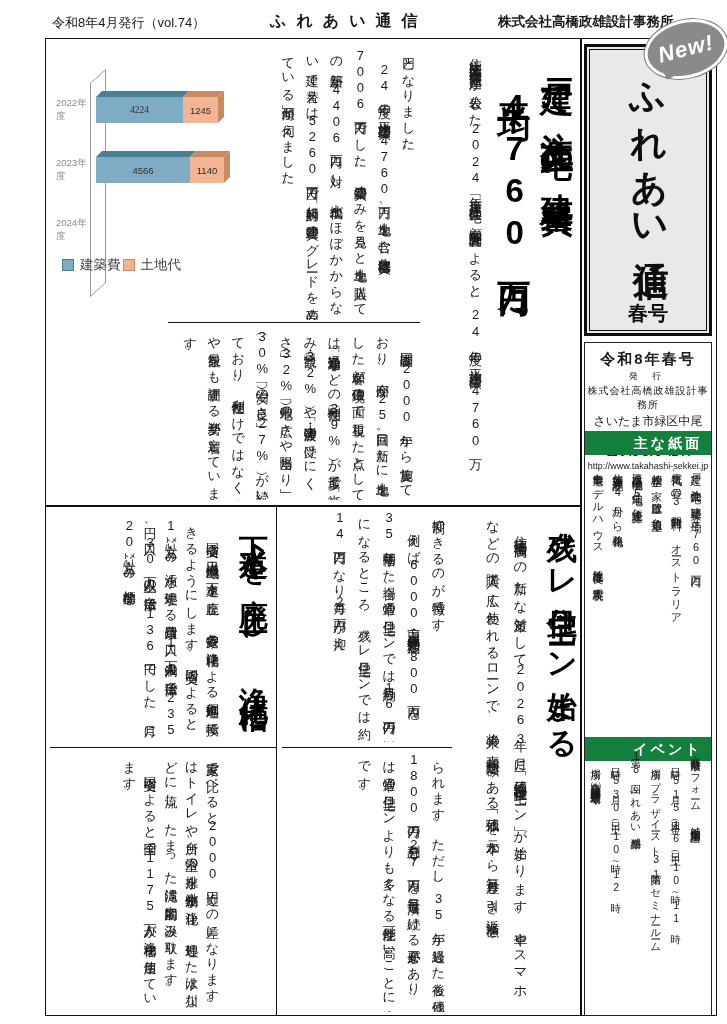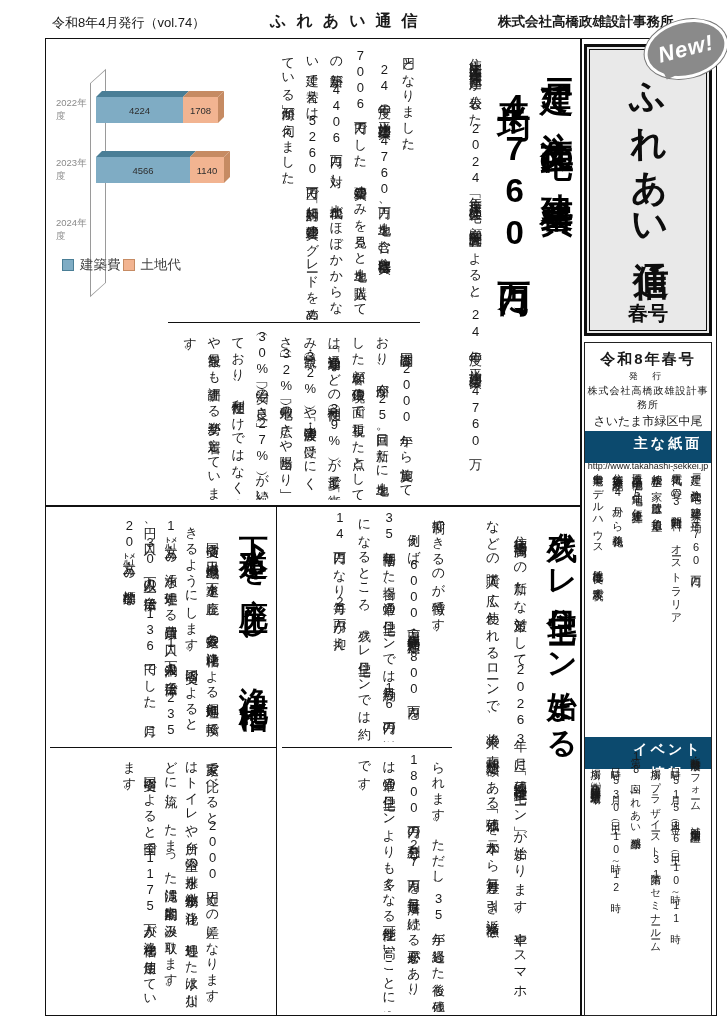--- a/index.html
+++ b/index.html
@@ -63,21 +63,21 @@
          border:9px solid transparent;border-top-color:#8a8a8a;transform:rotate(35deg);}
   .badge span{color:#fff;font-style:italic;font-weight:900;font-size:22px;letter-spacing:1px;}
   .side-col{position:absolute;left:584px;top:342px;width:128px;height:674px;border:1px solid #222;background:#fff;}
   .pub{position:absolute;top:0;left:0;width:100%;height:88px;text-align:center;padding-top:7px;}
   .pub .issue{font-size:15px;font-weight:900;letter-spacing:2px;}
   .pub .lab{font-size:9px;letter-spacing:6px;margin-top:1px;}
   .pub .co{font-size:10px;letter-spacing:1px;margin-top:1px;}
   .pub .addr{font-size:12px;margin-top:1px;}
   .pub .tel{font-size:11.5px;font-weight:bold;margin-top:1px;}
   .pub .url{font-size:9px;margin-top:2px;}
-  .sec-bar{position:absolute;left:0;width:100%;height:32px;background:#0c4a6e;color:#fff;font-weight:bold;
+  .sec-bar{position:absolute;left:0;width:100%;height:24px;background:#15803d;color:#fff;font-weight:bold;
            font-size:14px;text-align:center;line-height:24px;letter-spacing:3px;padding-left:40px;}
   .bar1{top:88px;} .bar2{top:394px;}
   .side-list{position:absolute;left:0;width:100%;writing-mode:vertical-rl;text-orientation:upright;
              white-space:pre-wrap;padding:10px 6px;letter-spacing:1px;overflow:hidden;}
   .contents-list{top:112px;height:260px;font-size:11px;line-height:1.78;}
   .events-list{top:396px;height:278px;font-size:10.5px;line-height:1.9;}
 </style>
 </head>
 <body>
 
@@ -103,25 +103,25 @@
   <div class="vbody a1-top">円となりました。
 　24年度の平均建築費は4760万円、土地を含む住宅取得費は7006万円でした。建築費のみを見ると土地を購入しての新築が4406万円に対し、土地代がほぼかからない建て替えは5260万円で「相対的に建築費のグレードを高めている」傾向が伺えました。</div>
   <div class="vbody a1-bottom">　同調査は2000年から実施しており、今回が25回目。新たに土地を購入した顧客が住環境の面で重視した点としては「通勤通学などの利便性」（39%）が最多で「街並み・景観」（32%）や「水害・津波の受けにくさ」（32%）「敷地の広さや陽当たり」（30%）「治安の良さ」（27%）が続いており、利便性だけではなく安全性や景観をも評価する姿勢が定着しています。</div>
 
   <div class="chart">
     <div class="cwall"></div>
     <div class="chart-rows" id="chart-rows">
         <div class="crow">
           <span class="clabel">2022年度</span>
           <div class="cbars">
-            <div class="seg" style="--c: #7FACC4; --s: #4A7E96; width: 87px;">
+            <div class="seg" style="--c: #7FACC4; --s: #4A7E96; width: 87px; font-family: Liberation Serif, serif;">
               <span class="cval">4224</span>
             </div>
             <div class="seg last" style="--c: #F2B491; --s: #C68B63; width: 35px;">
-              <span class="cval">1708</span>
+              <span class="cval">1245</span>
             </div>
           </div>
         </div>
         <div class="crow">
           <span class="clabel">2023年度</span>
           <div class="cbars">
             <div class="seg" style="--c: #7FACC4; --s: #4A7E96; width: 94px;">
               <span class="cval">4566</span>
             </div>
             <div class="seg last" style="--c: #F2B491; --s: #C68B63; width: 34px;">

